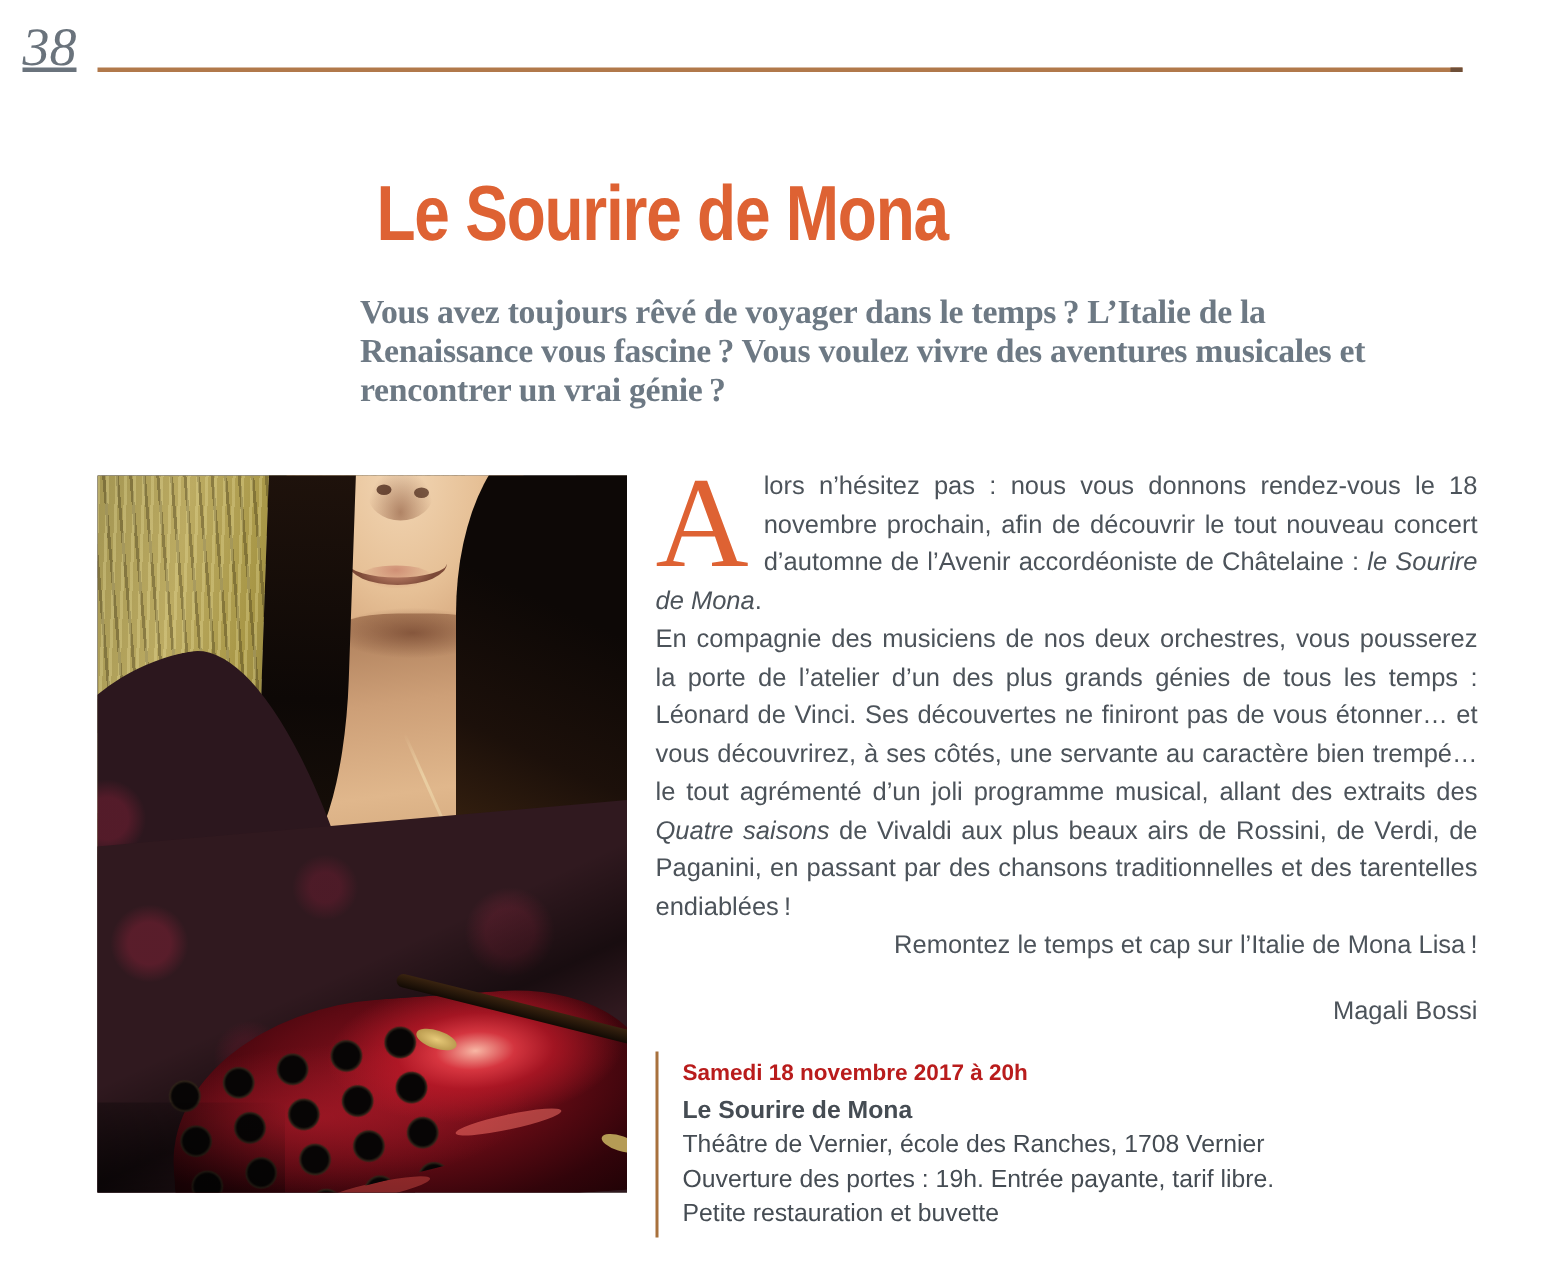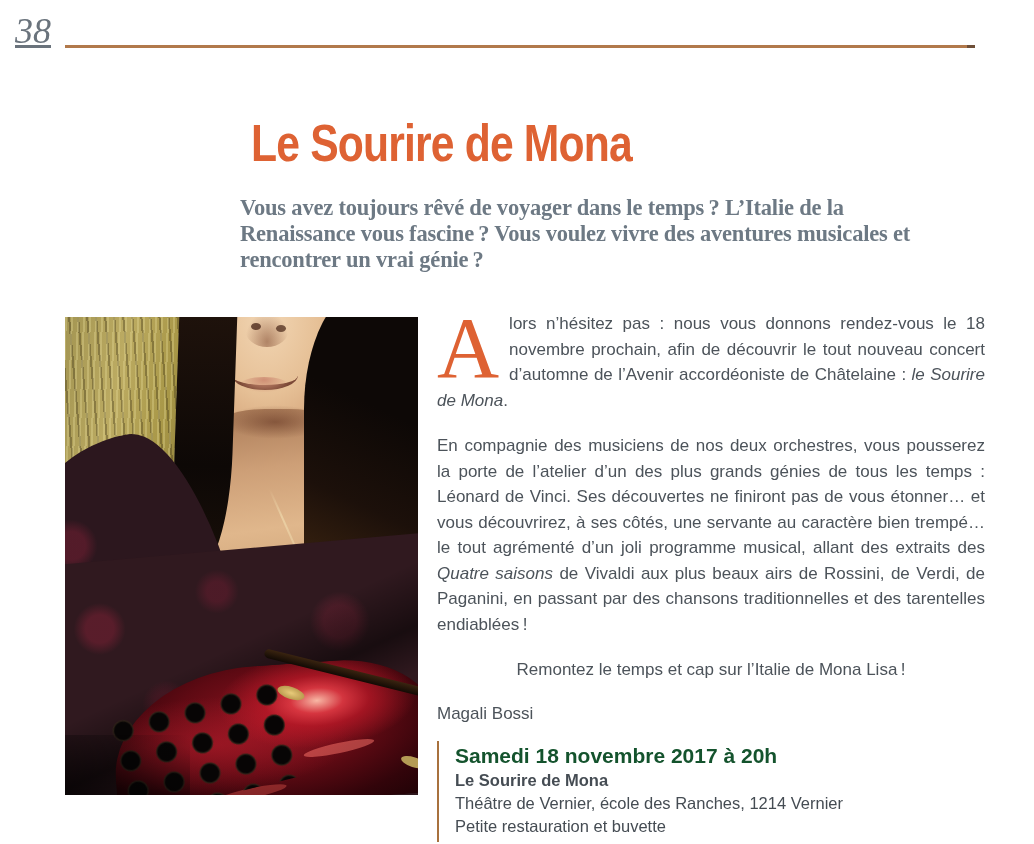--- a/index.html
+++ b/index.html
@@ -25,31 +25,31 @@
     position:absolute;left:240px;top:195px;width:706px;margin:0;
     font:700 22.5px/26px "Liberation Serif",serif;color:#6d7984;letter-spacing:-.2px;
   }
 
   
   .col{
     position:absolute;left:437px;top:311px;width:548px;
     color:#4c535a;font-size:17px;line-height:25.5px;
   }
   .para{margin:0;text-align:justify}
-  .para + .para{margin-top:20px}
+  .para + .para{margin-top:0}
   .dropcap{
     float:left;font:400 86px/66px "Liberation Serif",serif;color:#de6233;
     padding:4px 10px 0 0;
   }
-  .closing{margin-top:13px;text-align:center}
-  .byline{margin:18px 0 0;}
+  .closing{margin-top:13px;text-align:right}
+  .byline{margin:18px 0 0;text-align:right}
   .event{
     margin-top:15px;border-left:2px solid #a8713d;padding:1px 0 4px 16px;color:#454c53;
   }
-  .event-date{font-weight:700;font-size:21px;line-height:27px;color:#14532d}
+  .event-date{font-weight:700;font-size:15px;line-height:27px;color:#b91c1c}
   .event-name{font-weight:700;font-size:16.5px;line-height:23px}
   .event-line{font-size:16.5px;line-height:23px}
 
   
   .photo{position:absolute;left:65px;top:317px;width:353px;height:478px;overflow:hidden;background:#1c1410}
   .ph{position:absolute}
   .ph-tap{left:0;top:0;width:245px;height:275px;
     background:linear-gradient(100deg,#a39552 0%,#bcab62 22%,#a89747 40%,#7d6f38 60%,#4c4124 84%,#2b2315 100%)}
   .ph-tapstreaks{left:0;top:0;width:245px;height:275px;filter:blur(.5px);
     background:repeating-linear-gradient(92deg,rgba(238,228,162,.30) 0 2px,rgba(0,0,0,0) 2px 6px),
@@ -162,18 +162,19 @@
 
     <p class="para"><span>En compagnie des musiciens de nos deux orchestres, vous pousserez la porte de l’atelier d’un des plus grands génies de tous les temps : Léonard de Vinci. Ses découvertes ne finiront pas de vous étonner… et vous découvrirez, à ses côtés, une servante au caractère bien trempé… le tout agrémenté d’un joli programme musical, allant des extraits des </span><em>Quatre saisons</em><span> de Vivaldi aux plus beaux airs de Rossini, de Verdi, de Paganini, en passant par des chansons traditionnelles et des tarentelles endiablées !</span></p>
 
     <p class="para closing">Remontez le temps et cap sur l’Italie de Mona Lisa !</p>
 
     <p class="byline">Magali Bossi</p>
 
     <div class="event">
       <div class="event-date">Samedi 18 novembre 2017 à 20h</div>
       <div class="event-name">Le Sourire de Mona</div>
-      <div class="event-line">Théâtre de Vernier, école des Ranches, 1214 Vernier</div>
+      <div class="event-line">Théâtre de Vernier, école des Ranches, 1708 Vernier</div>
+      <div class="event-line">Ouverture des portes : 19h. Entrée payante, tarif libre.</div>
       <div class="event-line">Petite restauration et buvette</div>
     </div>
 
   </div>
 </div>
 
 </body></html>

